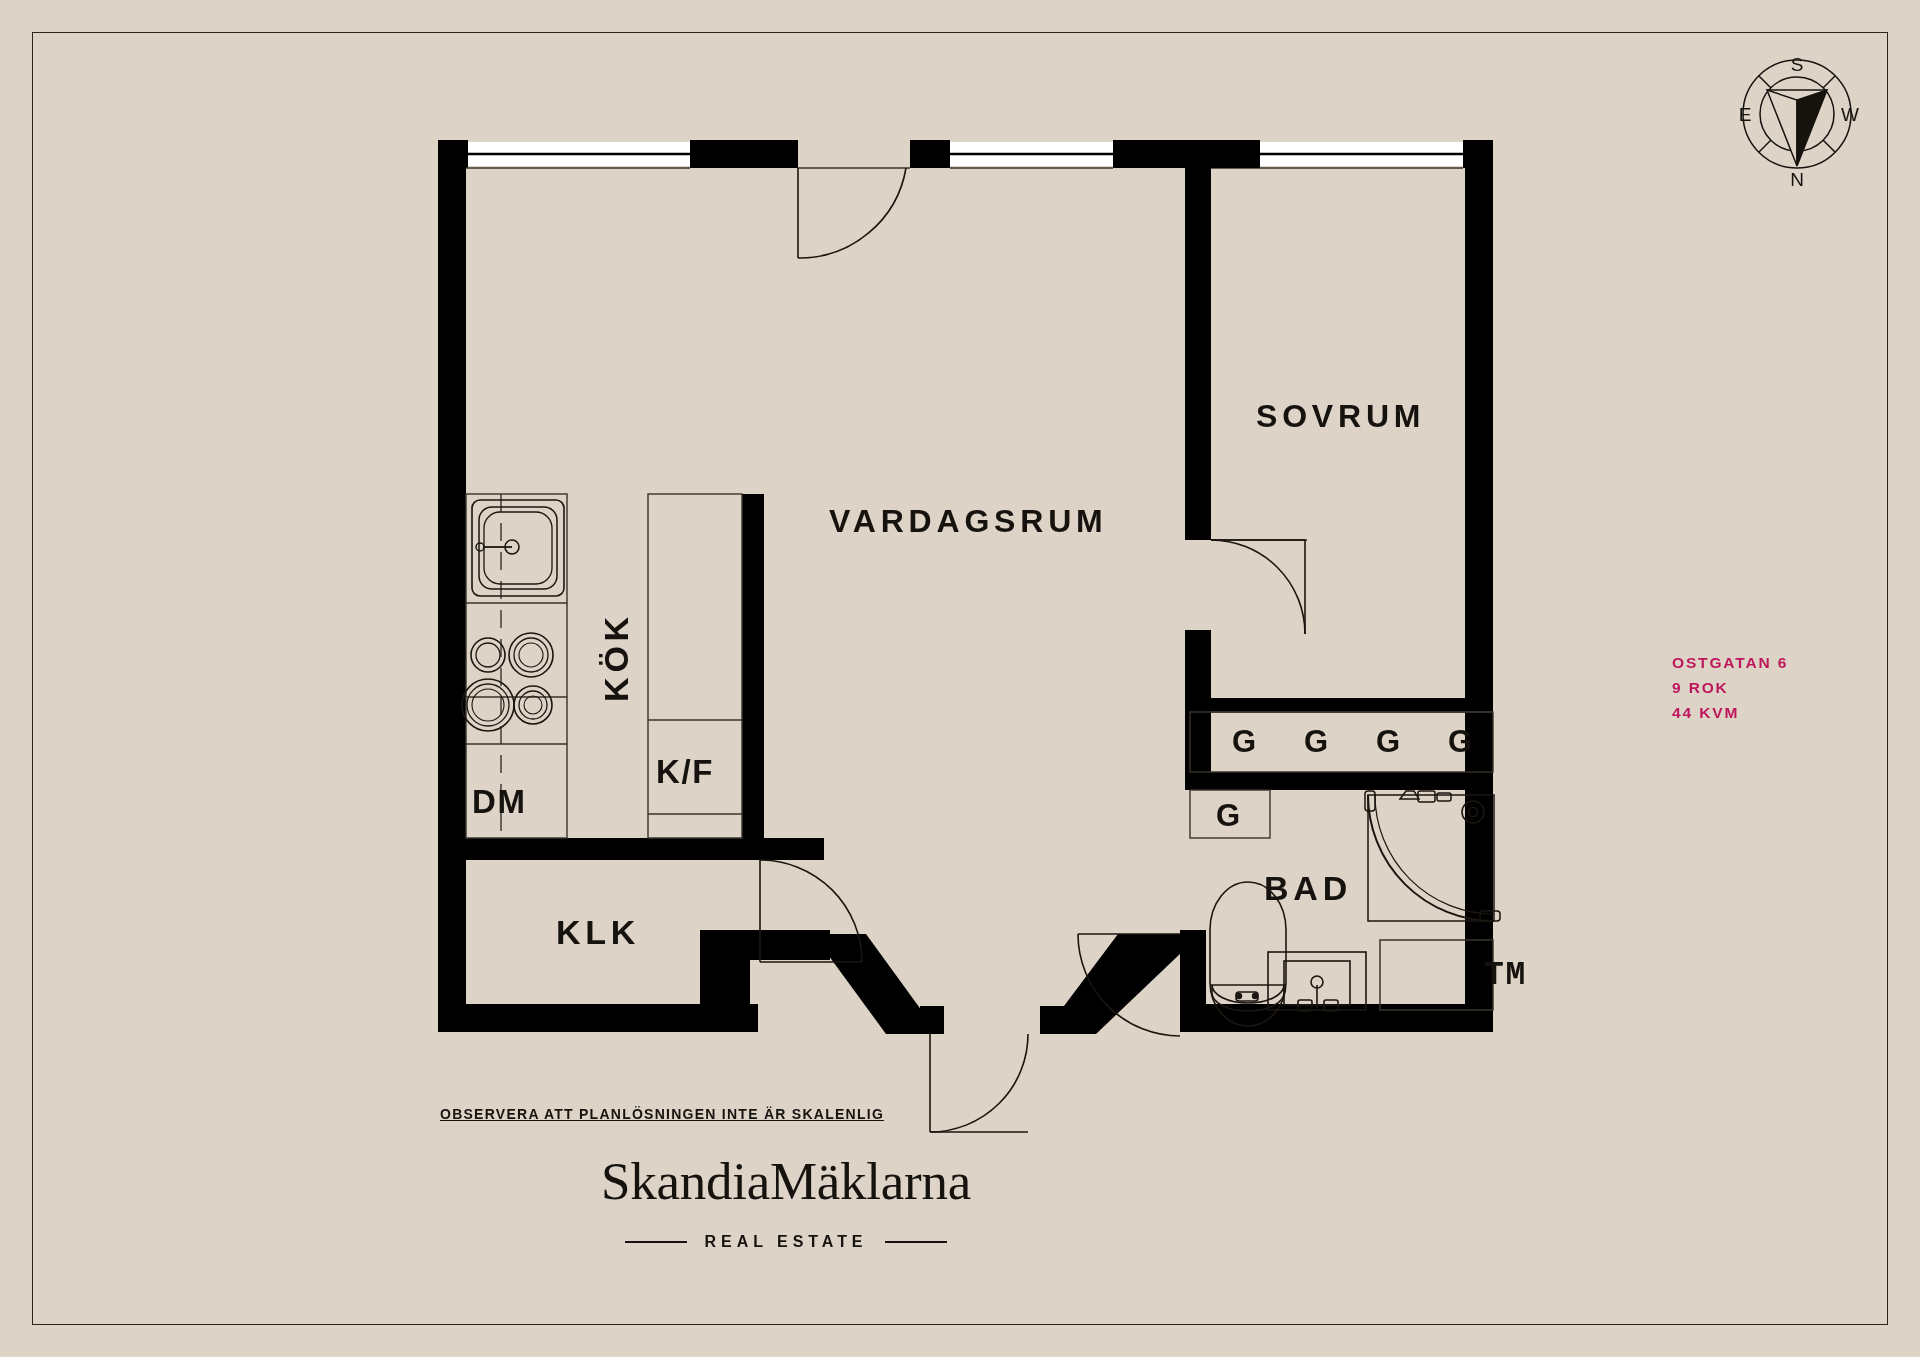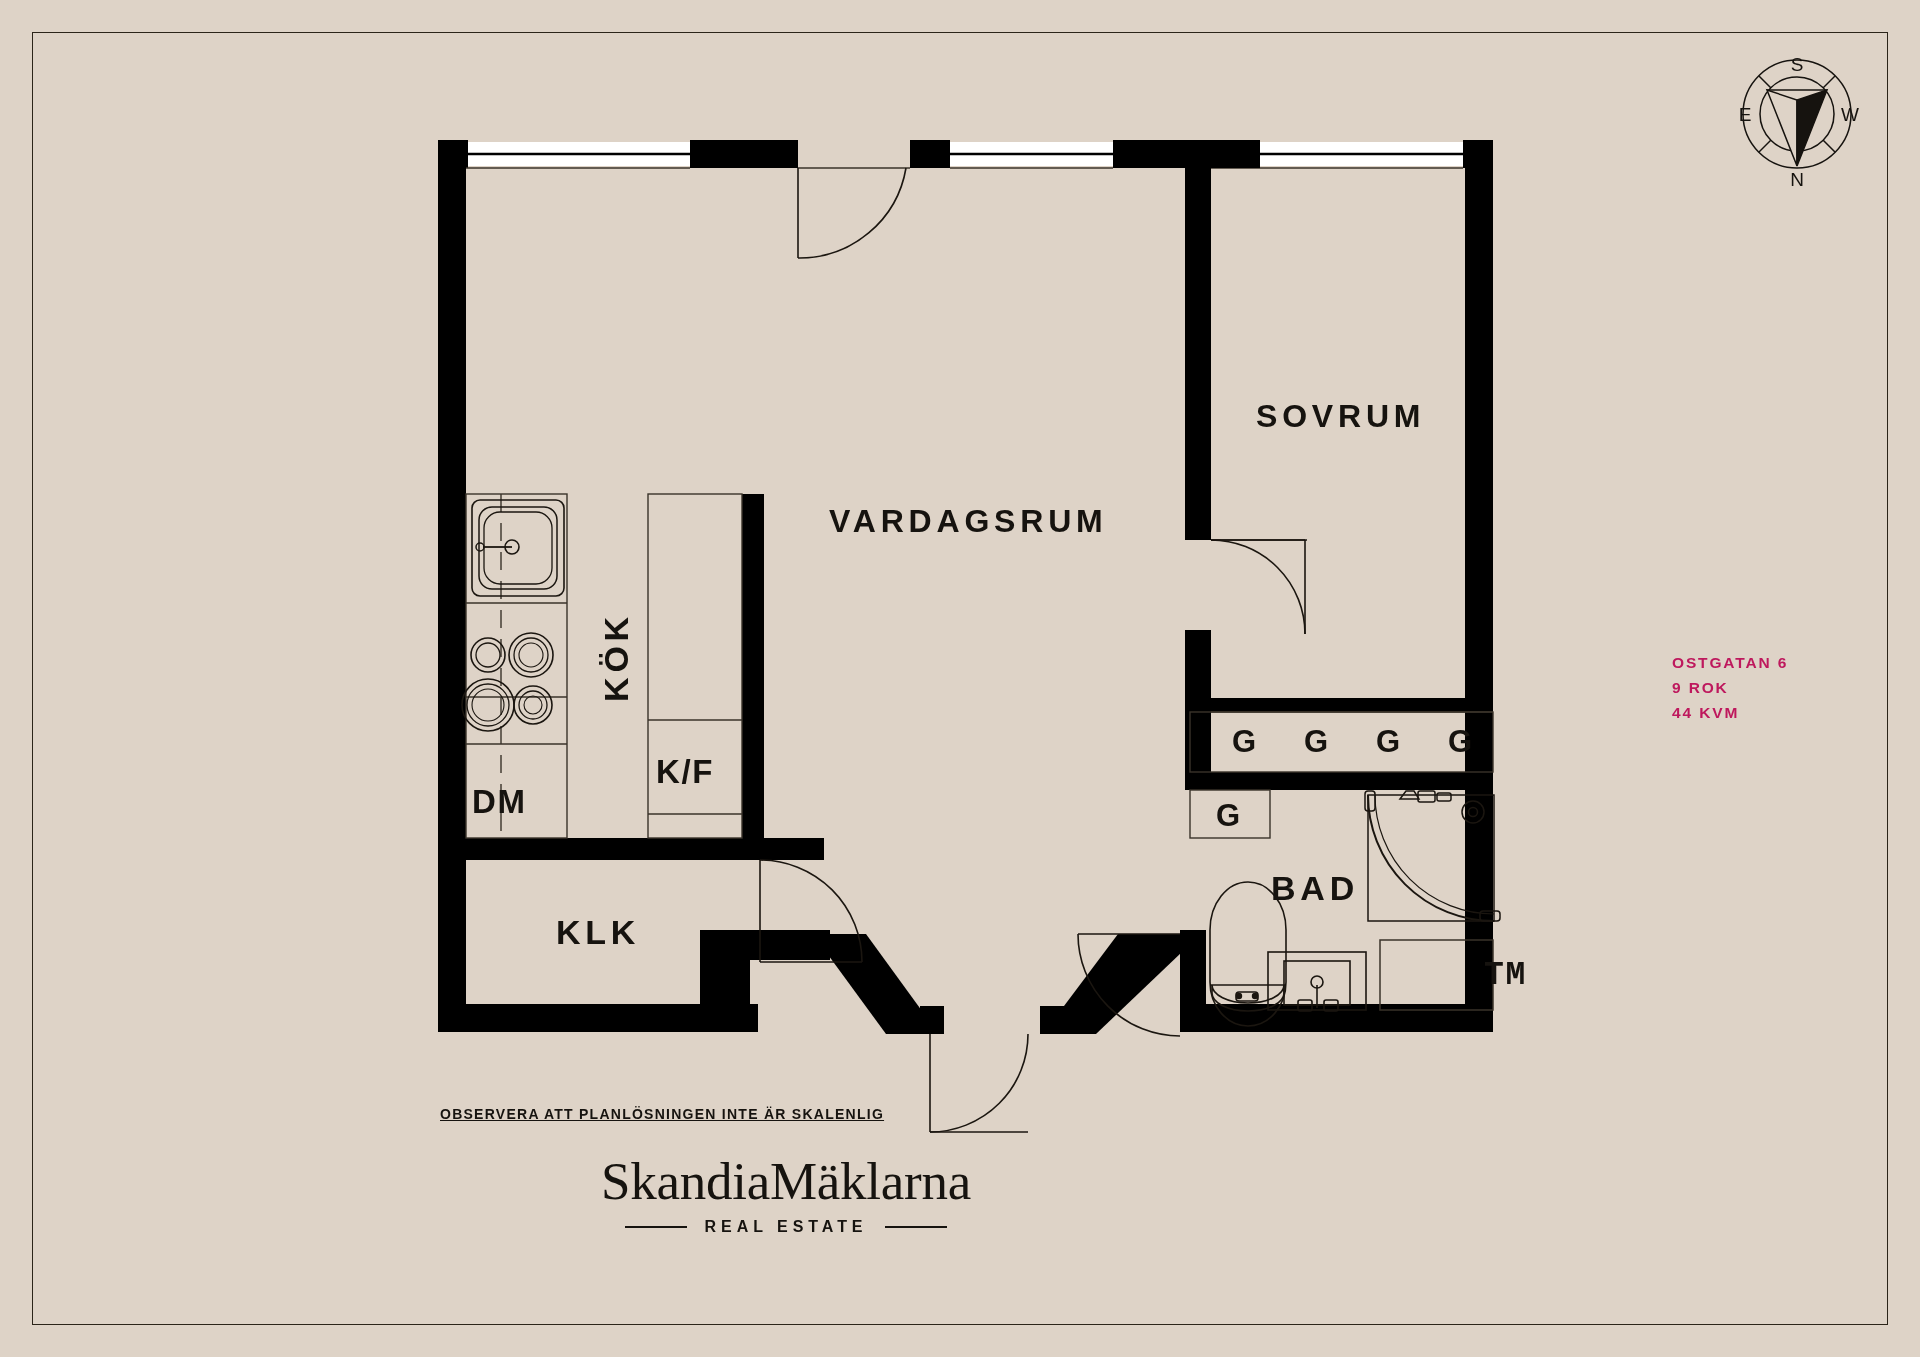--- a/index.html
+++ b/index.html
@@ -88,21 +88,21 @@
   }
   #logo-word {
     font-family: "Liberation Serif", serif;
     font-size: 53px;
     color: #16130f;
     letter-spacing: -0.005em;
     line-height: 1;
     display: block;
   }
   #logo-sub {
-    margin-top: 10px;
+    margin-top: 25px;
     display: flex;
     align-items: center;
     justify-content: center;
     gap: 17px;
   }
   #logo-sub .rule {
     display: block;
     width: 62px;
     height: 1.6px;
     background: #16130f;
@@ -332,21 +332,21 @@
         <circle cx="1473" cy="812" r="4.5"></circle>
       </g>
     </g>
 
   </svg>
 
   <div class="lbl room-lbl-lg" style="left:829px; top:505px;text-align:right;">VARDAGSRUM</div>
   <div class="lbl room-lbl-lg" style="left:1256px; top:400px;">SOVRUM</div>
   <div class="lbl room-lbl vert" style="left:571px; top:640px;">KÖK</div>
   <div class="lbl room-lbl" style="left:556px; top:915px;">KLK</div>
-  <div class="lbl room-lbl" style="left:1264px; top:871px;margin-left:7px;">BAD</div>
+  <div class="lbl room-lbl" style="left:1264px; top:871px;">BAD</div>
 
   <div class="lbl appl-lbl" style="left:472px; top:785px;">DM</div>
   <div class="lbl appl-lbl" style="left:656px; top:755px;">K/F</div>
   <div class="lbl appl-lbl" style="left:1484px; top:959px;font-family:Liberation Mono, monospace;">TM</div>
 
   <div class="lbl g-lbl" style="left:1232px; top:726px;">G</div>
   <div class="lbl g-lbl" style="left:1304px; top:726px;">G</div>
   <div class="lbl g-lbl" style="left:1376px; top:726px;">G</div>
   <div class="lbl g-lbl" style="left:1448px; top:726px;">G</div>
   <div class="lbl g-lbl" style="left:1216px; top:800px;">G</div>

